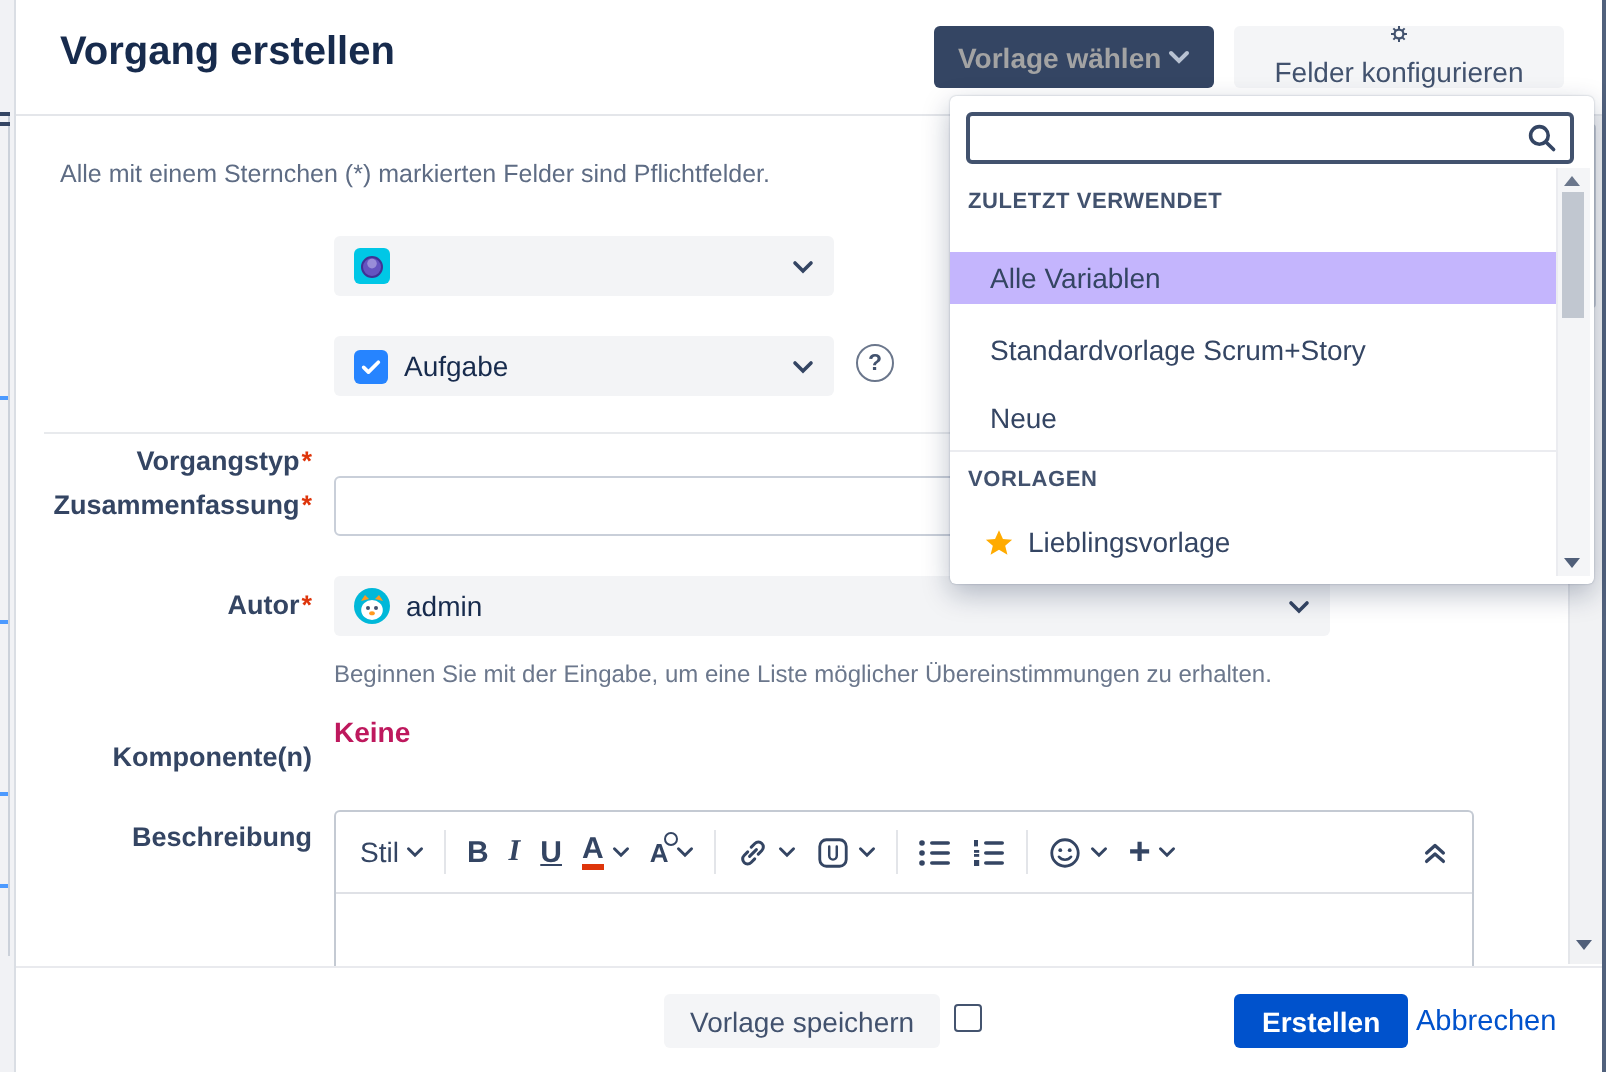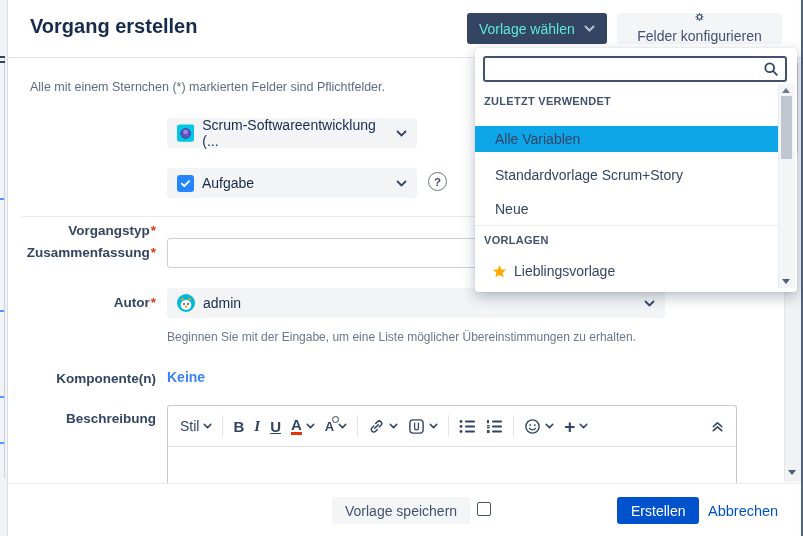--- a/index.html
+++ b/index.html
@@ -9,41 +9,41 @@
   .left-strip{position:absolute;left:0;top:0;width:7px;height:536px;background:#F1F2F5;border-right:1px solid #DADEE4;}
   .left-strip .vline{position:absolute;left:4px;top:58px;width:1px;height:420px;background:#CBD1DA;}
   .left-strip .dash{position:absolute;left:0;width:4px;height:2px;background:#4C9AFF;}
   .left-strip .dark{position:absolute;left:0;width:5px;height:2px;background:#344563;}
   .right-strip{position:absolute;right:0;top:0;width:2px;height:536px;background:#51617C;}
 
   
   .title{position:absolute;left:30px;top:15px;font-size:20px;font-weight:700;color:#172B4D;}
   .hdr-divider{position:absolute;left:8px;top:57px;width:793px;height:1px;background:#E4E6EA;}
   .btn{border-radius:3px;box-sizing:border-box;display:flex;align-items:center;cursor:pointer;font-size:14px;}
-  .btn-dark{position:absolute;left:467px;top:13px;width:140px;height:31px;background:#344563;color:#5eead4;
-            font-weight:400;justify-content:space-between;padding:0 12px;}
+  .btn-dark{position:absolute;left:467px;top:13px;width:140px;height:31px;background:#344563;color:#a3a3a3;
+            font-weight:700;justify-content:space-between;padding:0 12px;}
   .btn-light{position:absolute;left:617px;top:13px;width:165px;height:31px;background:#F4F5F7;color:#42526E;
              justify-content:center;gap:7px;flex-direction:column;}
   .chev{flex:0 0 auto;}
 
   
   .hint{position:absolute;left:30px;top:80px;font-size:12.5px;color:#5E6C84;}
 
   
   .flabel{position:absolute;left:8px;width:148px;text-align:right;font-size:13.5px;font-weight:700;color:#344563;}
   .req{color:#DE350B;padding-left:1px;}
   .select{position:absolute;height:30px;background:#F3F4F6;border-radius:3px;display:flex;align-items:center;
           gap:8px;padding:0 10px;box-sizing:border-box;font-size:14px;color:#172B4D;cursor:pointer;}
   .select .chev{margin-left:auto;color:#344563;}
   .sec-divider{position:absolute;left:22px;top:216px;width:743px;height:1px;background:#E8EAED;}
   .text-input{position:absolute;left:167px;top:238px;width:598px;height:30px;border:1px solid #C9CFD9;
               border-radius:3px;box-sizing:border-box;padding:0 8px;font-family:"Liberation Sans",sans-serif;
               font-size:14px;color:#172B4D;outline:none;background:#fff;}
   .helper{position:absolute;left:167px;top:330px;font-size:12px;color:#6B778C;}
-  .value-bold{position:absolute;left:167px;top:369px;font-size:14px;font-weight:700;color:#3b82f6;}
+  .value-bold{position:absolute;left:167px;top:358px;font-size:14px;font-weight:700;color:#be185d;}
 
   .help-circle{position:absolute;left:428px;top:172px;width:19px;height:19px;border:1.6px solid #6B778C;
                border-radius:50%;box-sizing:border-box;display:flex;align-items:center;justify-content:center;
                font-size:11.5px;font-weight:700;color:#42526E;}
 
   .issue-icon{width:17px;height:17px;background:#2684FF;border-radius:3px;display:flex;align-items:center;justify-content:center;flex:0 0 auto;}
 
   
   .editor{position:absolute;left:167px;top:405px;width:570px;height:78px;border:1px solid #C4CAD3;border-bottom:none;
           border-radius:3px 3px 0 0;background:#fff;box-sizing:border-box;}
@@ -58,41 +58,41 @@
   .tb-a2 .ring{position:absolute;right:-5px;top:-3px;width:5px;height:5px;border:1.2px solid #344563;border-radius:50%;}
   .tb-spacer{flex:1;}
 
   
   .ftr-divider{position:absolute;left:8px;top:483px;width:793px;height:1px;background:#E9EAEE;}
   .btn-grey{position:absolute;left:332px;top:497px;height:27px;background:#F4F5F7;color:#42526E;
             padding:0 13px;justify-content:center;}
   .chk-wrap{position:absolute;left:477px;top:502px;display:flex;align-items:center;gap:6px;font-size:14px;color:#172B4D;}
   .chk{width:14px;height:14px;appearance:none;-webkit-appearance:none;border:1.6px solid #44546F;border-radius:2px;
        background:#fff;margin:0;cursor:pointer;}
-  .btn-primary{position:absolute;left:617px;top:497px;height:27px;background:#0052CC;color:#fff;font-weight:400;
+  .btn-primary{position:absolute;left:617px;top:497px;height:27px;background:#0052CC;color:#fff;font-weight:700;
                padding:0 14px;justify-content:center;}
   .link{position:absolute;left:708px;top:503px;font-size:14.5px;color:#0052CC;cursor:pointer;}
 
   
   .main-scroll{position:absolute;left:784px;top:58px;width:16px;height:424px;background:#F1F2F4;border-left:1px solid #E4E6EA;z-index:1;}
   .main-scroll .thumb{position:absolute;left:2px;top:4px;width:11px;height:92px;background:#C6CBD3;border-radius:2px;}
   .arrow-down{width:0;height:0;border-left:4.5px solid transparent;border-right:4.5px solid transparent;border-top:5.5px solid #505F79;}
   .arrow-up{width:0;height:0;border-left:4.5px solid transparent;border-right:4.5px solid transparent;border-bottom:5.5px solid #6B778C;}
   .main-scroll .arrow-down{position:absolute;left:3px;bottom:7px;}
 
   
   .panel{position:absolute;left:475px;top:48px;width:322px;height:244px;background:#fff;border-radius:3px;
          box-shadow:0 5px 14px rgba(9,30,66,.28),0 0 1px rgba(9,30,66,.3);z-index:10;}
   .search-box{position:absolute;left:8px;top:8px;width:304px;height:26px;border:2px solid #42526E;border-radius:3px;
               box-sizing:border-box;display:flex;align-items:center;padding:0 6px;background:#fff;}
   .search-box input{border:none;outline:none;flex:1;font-family:"Liberation Sans",sans-serif;font-size:13px;min-width:0;}
   .dd-header{position:absolute;left:9px;font-size:11px;font-weight:700;color:#42526E;letter-spacing:.3px;}
   .dd-row{position:absolute;left:0;width:303px;height:26px;display:flex;align-items:center;padding-left:20px;
           box-sizing:border-box;font-size:14px;color:#344563;cursor:pointer;gap:7px;}
-  .dd-row.selected{background:#0ea5e9;}
+  .dd-row.selected{background:#c4b5fd;}
   .dd-divider{position:absolute;left:0;top:177px;width:303px;height:1px;background:#EBECF0;}
   .panel-scroll{position:absolute;right:2px;top:36px;width:17px;height:204px;background:#F4F5F7;border-left:1px solid #EBECF0;box-sizing:border-box;}
   .panel-scroll .thumb{position:absolute;left:2px;top:12px;width:11px;height:63px;background:#C1C7D0;}
   .panel-scroll .arrow-up{position:absolute;left:3px;top:4px;}
   .panel-scroll .arrow-down{position:absolute;left:3px;bottom:4px;}
 </style>
 </head>
 <body>
 
 <div class="page">
@@ -141,21 +141,20 @@
 
   <div class="hint">Alle mit einem Sternchen (*) markierten Felder sind Pflichtfelder.</div>
 
   <div class="select" style="left:167px;top:118px;width:250px;">
     <svg width="18" height="18" viewBox="0 0 18 18">
       <rect x="0" y="0" width="18" height="18" rx="3" fill="#00C7E6"></rect>
       <circle cx="9" cy="9.5" r="5" fill="#6554C0"></circle>
       <circle cx="9" cy="7.8" r="2.4" fill="#998DD9"></circle>
       <circle cx="9" cy="9.5" r="5" fill="none" stroke="#403294" stroke-width="1"></circle>
     </svg>
-    <span>Scrum-Softwareentwicklung (...</span>
     <svg class="chev" width="11" height="7" viewBox="0 0 11 7">
         <path d="M1.5 1.5l4 4 4-4" stroke="#344563" stroke-width="1.8" fill="none" stroke-linecap="round"></path>
       </svg>
   </div>
 
   <div class="flabel" style="top:175px;margin-top:48px;">
     <span>Vorgangstyp</span><span class="req">*</span>
   </div>
   <div class="select" style="left:167px;top:168px;width:250px;">
     <span class="issue-icon">

